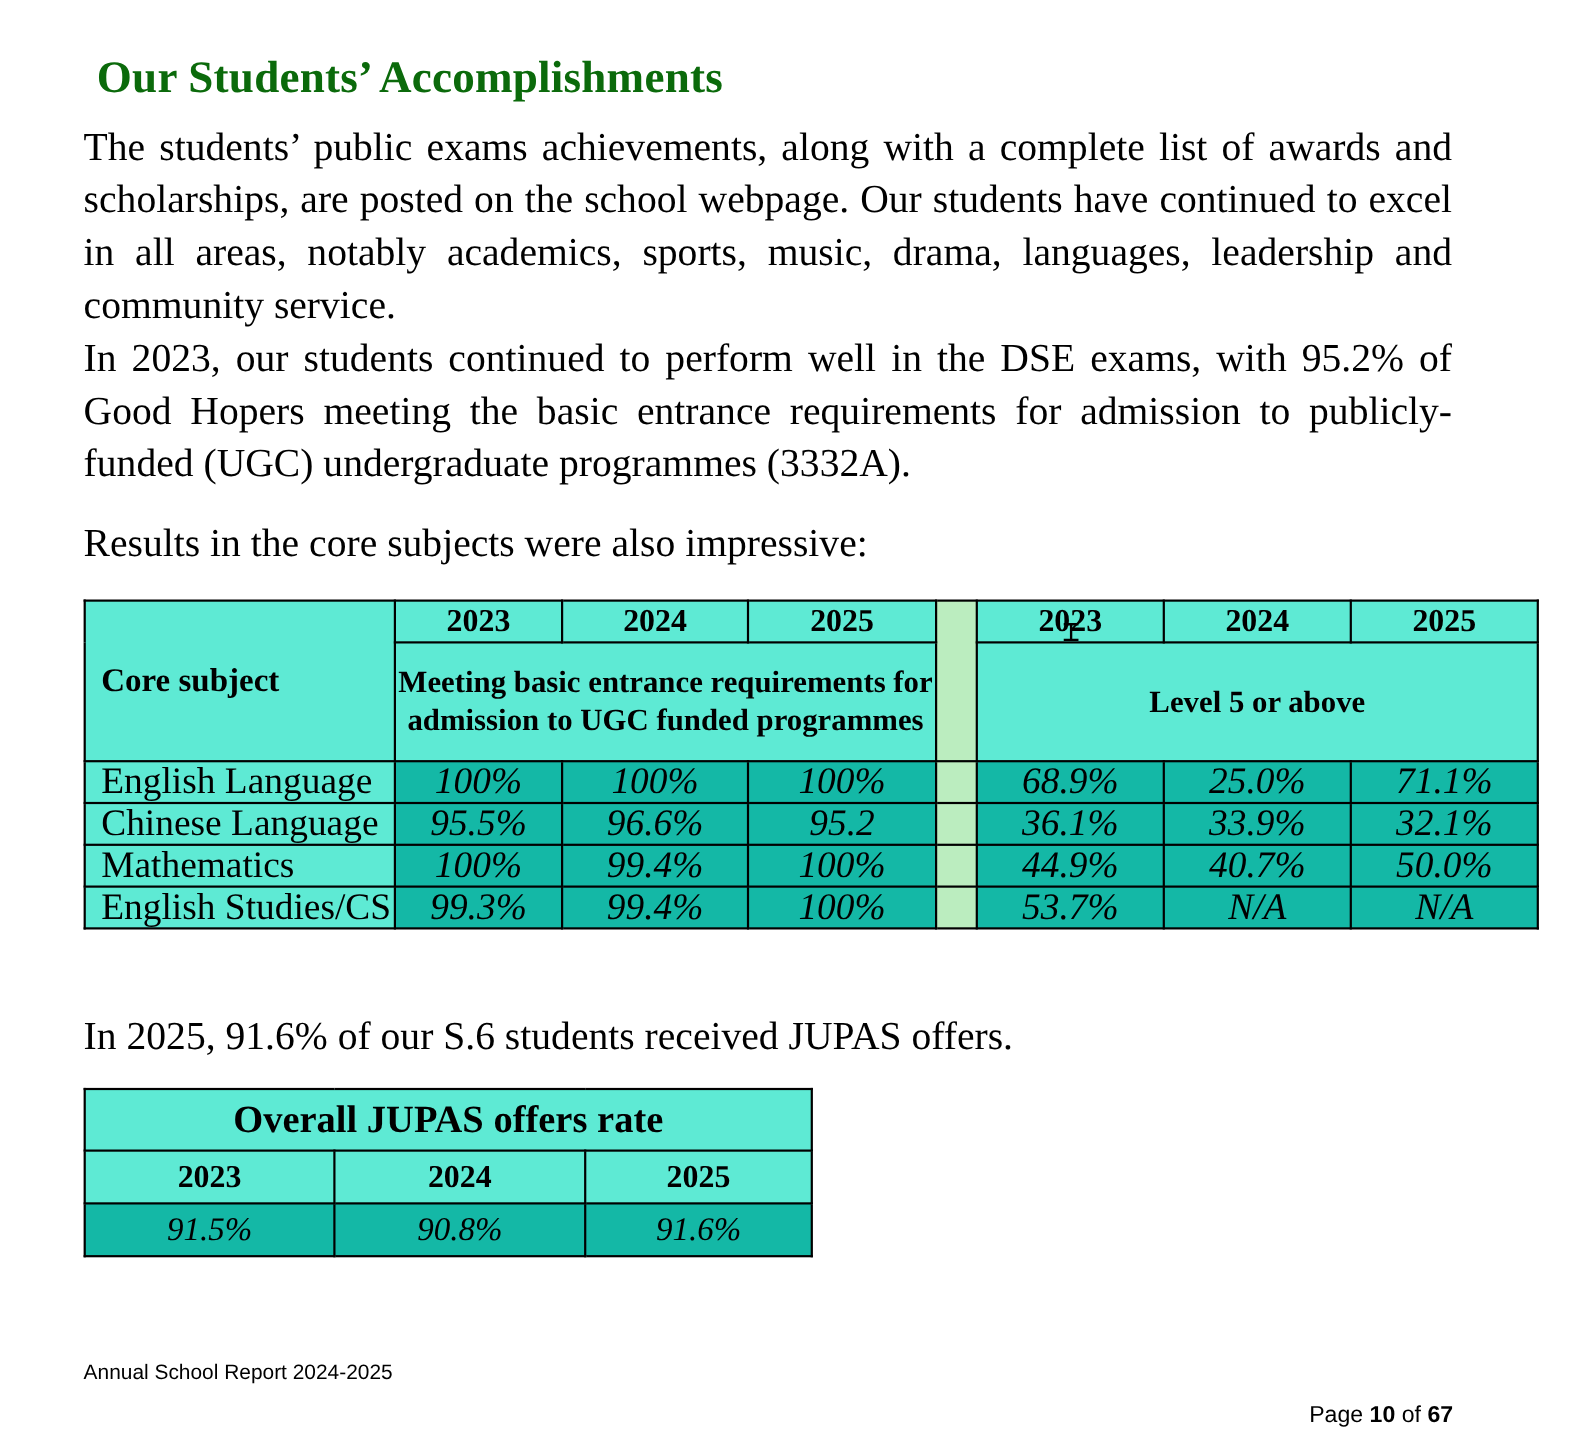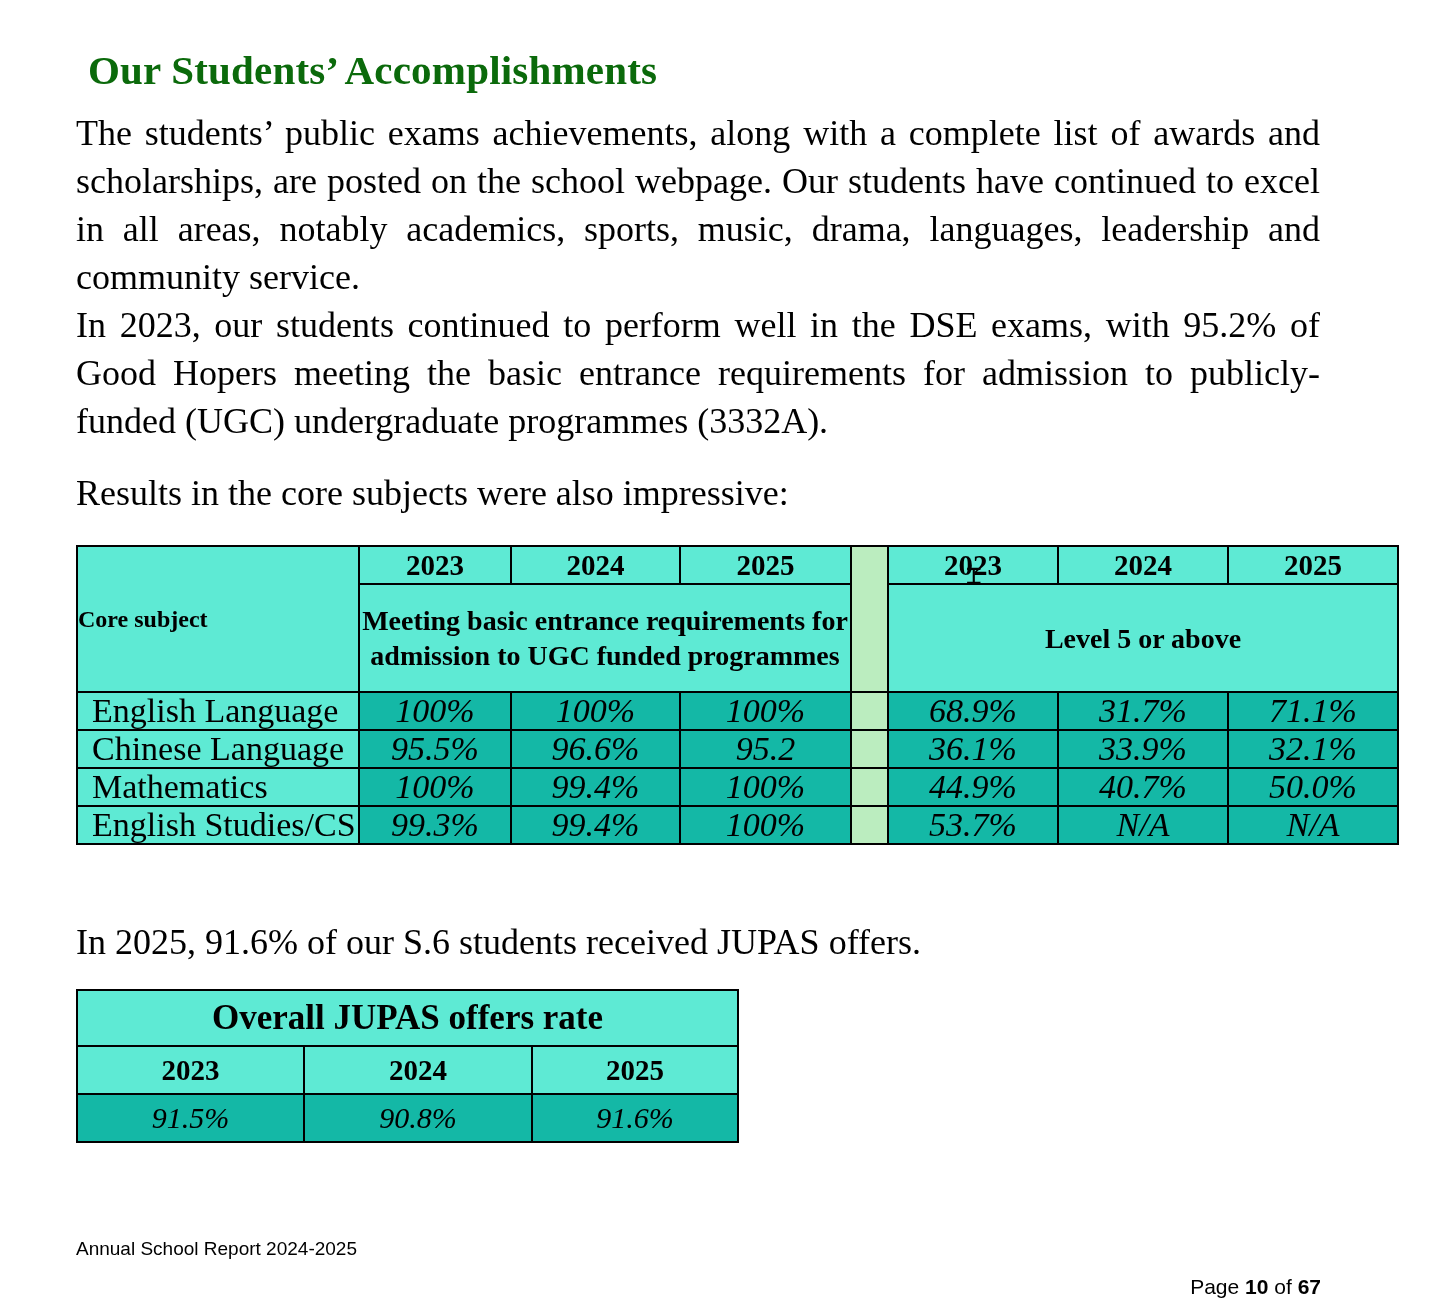--- a/index.html
+++ b/index.html
@@ -16,21 +16,21 @@
 
     table { border-collapse: collapse; position: absolute; }
     td, th { border: 2px solid #000; padding: 0; }
     .green { background: #5eead4; }
     .yellow { background: #14b8a6; font-style: italic; }
 
     
     .core { left: 76px; top: 545px; width: 1323px; table-layout: fixed; }
     .core th { font-weight: bold; font-size: 29px; text-align: center; }
     .core .yr { height: 36px; line-height: 34px; }
-    .core .subj-head { text-align: left; font-size: 24px; }
+    .core .subj-head { text-align: left; padding-left: 14px; font-size: 30px; }
     .core .desc { font-size: 28px; line-height: 35px; height: 106px; }
     .core td { font-size: 34px; height: 36px; line-height: 34px; text-align: center; }
     .core td.subj { text-align: left; padding-left: 14px; }
     .core .sep { background: #bbedbf; }
 
     
     .jupas { left: 76px; top: 989px; width: 661px; table-layout: fixed; }
     .jupas th { font-weight: bold; text-align: center; }
     .jupas .title { font-size: 35px; height: 54px; }
     .jupas .yr { font-size: 29px; height: 46px; }
@@ -79,21 +79,21 @@
     <th class="green desc" colspan="3">Meeting basic entrance requirements for admission to UGC funded programmes</th>
     <th class="green desc" colspan="3">Level 5 or above</th>
   </tr>
   <tr>
     <td class="green subj">English Language</td>
     <td class="yellow">100%</td>
     <td class="yellow">100%</td>
     <td class="yellow">100%</td>
     <td class="sep"></td>
     <td class="yellow">68.9%</td>
-    <td class="yellow">31.7%</td>
+    <td class="yellow">25.0%</td>
     <td class="yellow">71.1%</td>
   </tr>
   <tr>
     <td class="green subj">Chinese Language</td>
     <td class="yellow">95.5%</td>
     <td class="yellow">96.6%</td>
     <td class="yellow">95.2</td>
     <td class="sep"></td>
     <td class="yellow">36.1%</td>
     <td class="yellow">33.9%</td>

